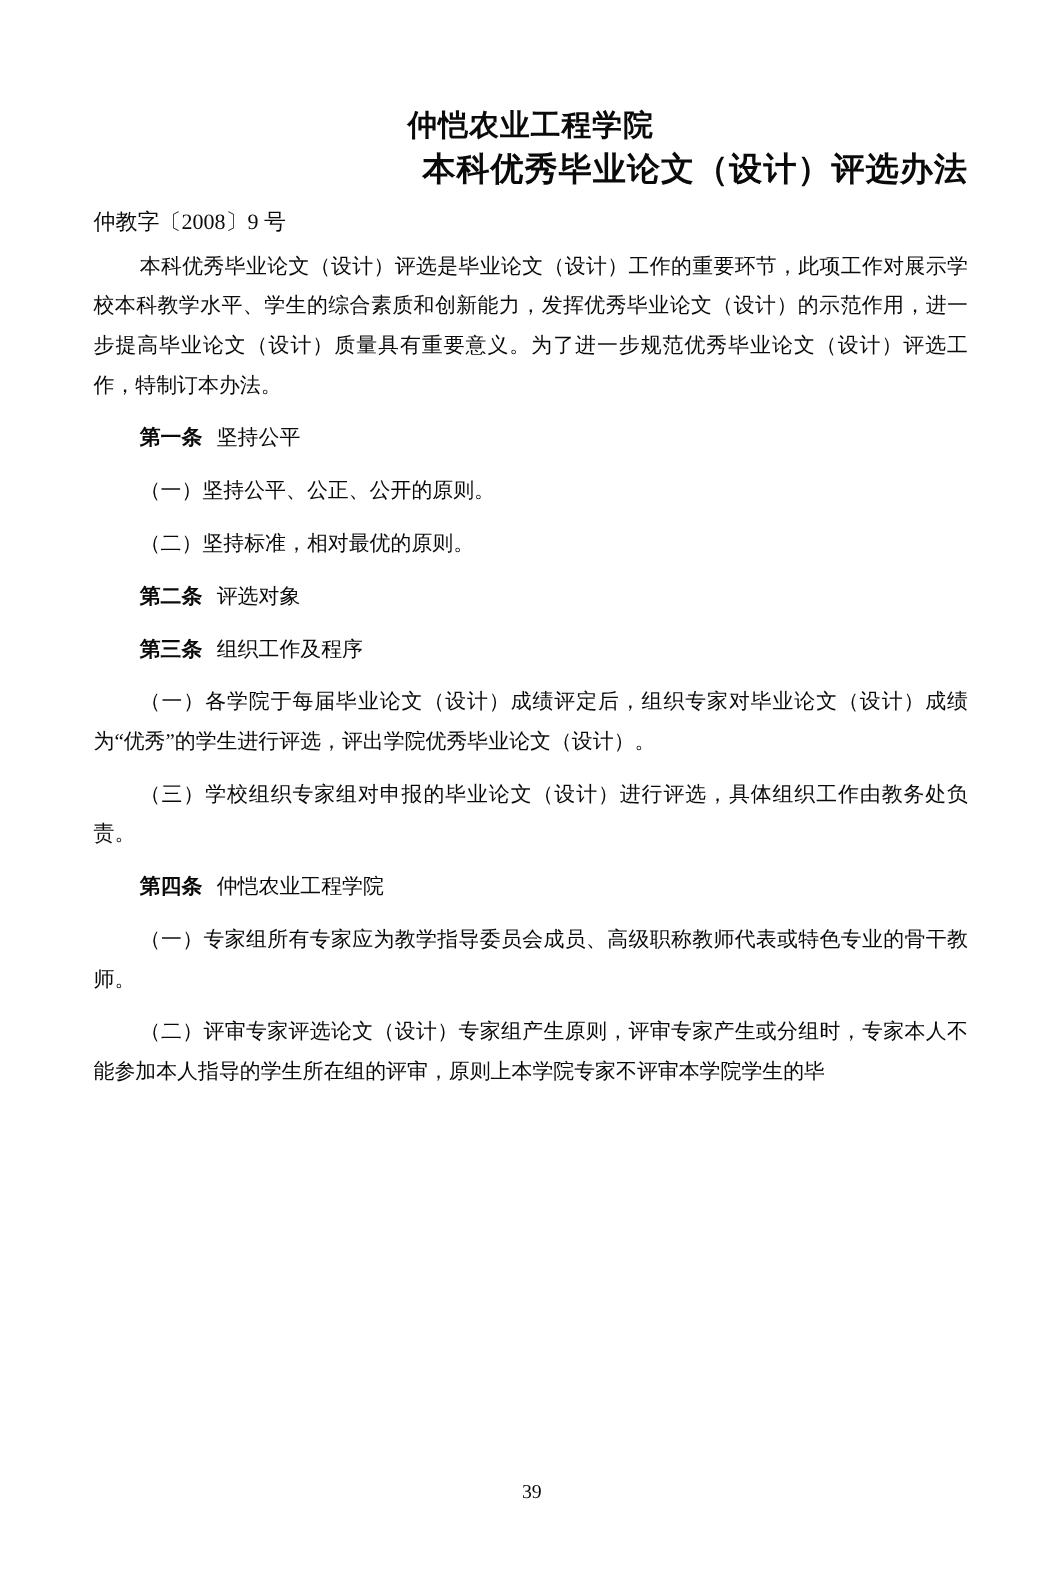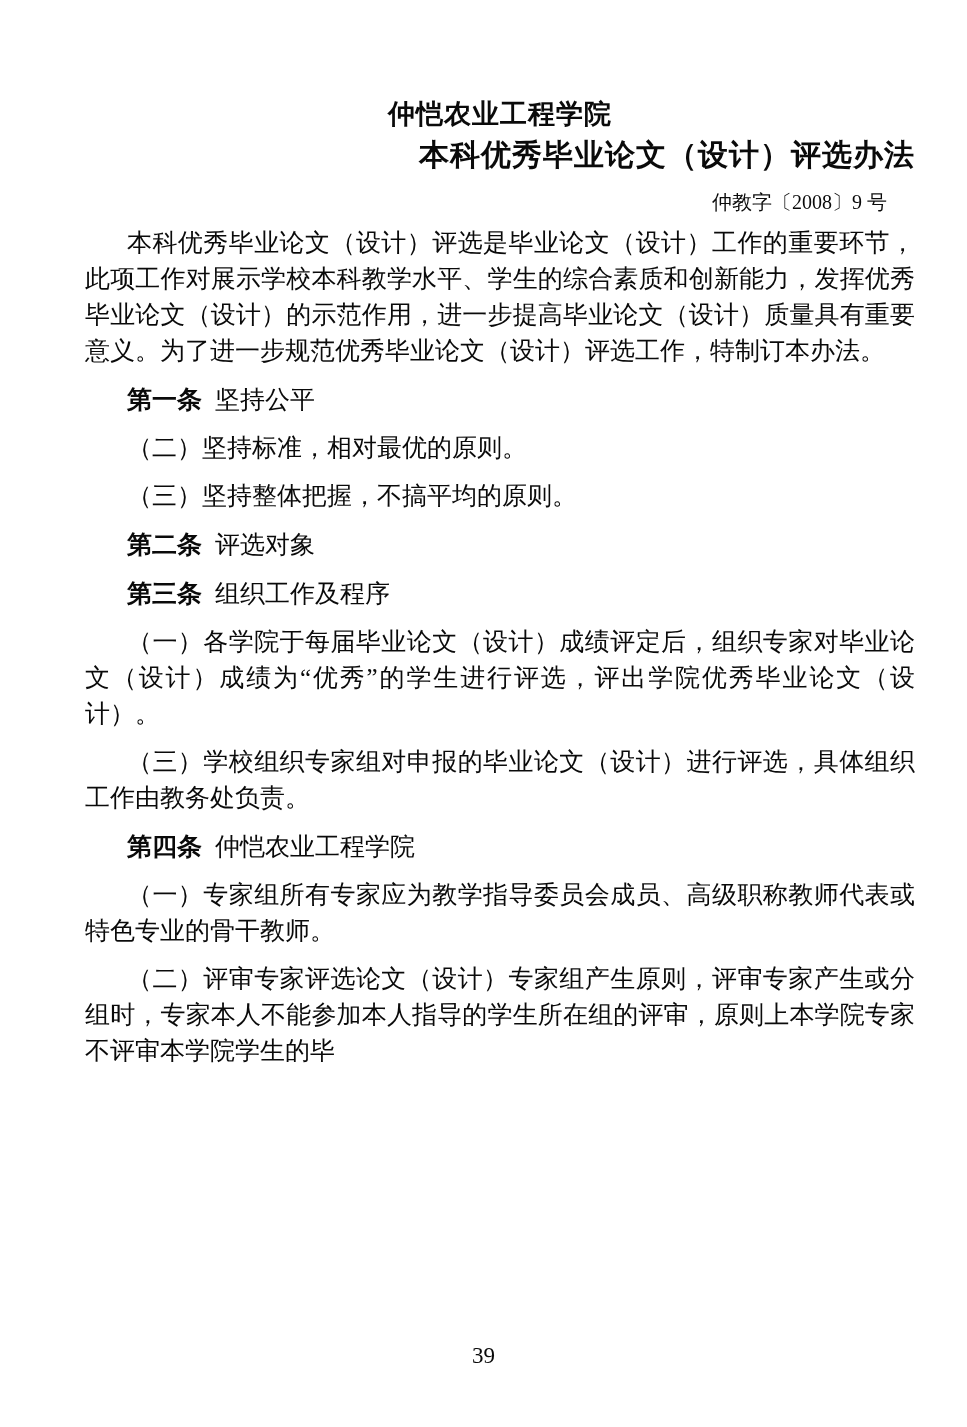--- a/index.html
+++ b/index.html
@@ -8,21 +8,21 @@
     background: #ffffff;
   }
   .page {
     position: relative;
     width: 967px;
     height: 1427px;
     background: #ffffff;
     color: #0a0a0a;
     overflow: hidden;
     box-sizing: border-box;
-    padding: 97px 52px 0 85px;
+    padding: 97px 87px 0 85px;
     font-family: "Liberation Serif", "DejaVu Serif", serif;
   }
   .doc-title-1 {
     margin: 0;
     text-align: center;
     font-family: "Liberation Sans", "DejaVu Sans", sans-serif;
     font-weight: 700;
     font-size: 27px;
     line-height: 34px;
     letter-spacing: 1px;
@@ -31,70 +31,70 @@
     margin: 4px 0 0 0;
     text-align: right;
     font-family: "Liberation Sans", "DejaVu Sans", sans-serif;
     font-weight: 700;
     font-size: 30px;
     line-height: 40px;
     letter-spacing: 1px;
   }
   .doc-number {
     margin: 14px 0 0 0;
-    text-align: right;
+    text-align: left;
     padding-right: 28px;
     font-size: 20px;
     line-height: 26px;
   }
   .body-text p.para {
     margin: 12px 0;
-    font-size: 25px;
+    font-size: 19px;
     line-height: 36px;
     text-indent: 42px;
     text-align: justify;
     text-align-last: left;
   }
   .body-text p.para.first {
     margin-top: 10px;
   }
   .para .section-label {
     font-family: "Liberation Sans", "DejaVu Sans", sans-serif;
     font-weight: 700;
     margin-right: 13px;
     margin-top: 36px;
   }
   .page-footer {
     position: absolute;
     top: 1345px;
     left: 0;
     right: 0;
     text-align: center;
-    font-size: 23px;
+    font-size: 18px;
     line-height: 22px;
   }
 </style>
 </head>
 <body>
 
 <div class="page">
 
   <h1 class="doc-title-1">仲恺农业工程学院</h1>
   <h1 class="doc-title-2">本科优秀毕业论文（设计）评选办法</h1>
 
   <p class="doc-number">仲教字〔2008〕9 号</p>
 
   <div class="body-text">
 
     <p class="para first">本科优秀毕业论文（设计）评选是毕业论文（设计）工作的重要环节，此项工作对展示学校本科教学水平、学生的综合素质和创新能力，发挥优秀毕业论文（设计）的示范作用，进一步提高毕业论文（设计）质量具有重要意义。为了进一步规范优秀毕业论文（设计）评选工作，特制订本办法。</p>
 
     <p class="para heading"><span class="section-label">第一条</span><span>坚持公平</span></p>
 
+    <p class="para">（一）坚持公平、公正、公开的原则。</p>
     <p class="para">（二）坚持标准，相对最优的原则。</p>
-    <p class="para">（三）坚持整体把握，不搞平均的原则。</p>
 
     <p class="para heading"><span class="section-label">第二条</span><span>评选对象</span></p>
 
 
     <p class="para heading"><span class="section-label">第三条</span><span>组织工作及程序</span></p>
 
     <p class="para">（一）各学院于每届毕业论文（设计）成绩评定后，组织专家对毕业论文（设计）成绩为“优秀”的学生进行评选，评出学院优秀毕业论文（设计）。</p>
     <p class="para">（三）学校组织专家组对申报的毕业论文（设计）进行评选，具体组织工作由教务处负责。</p>
 
     <p class="para heading"><span class="section-label">第四条</span><span>仲恺农业工程学院</span></p>

